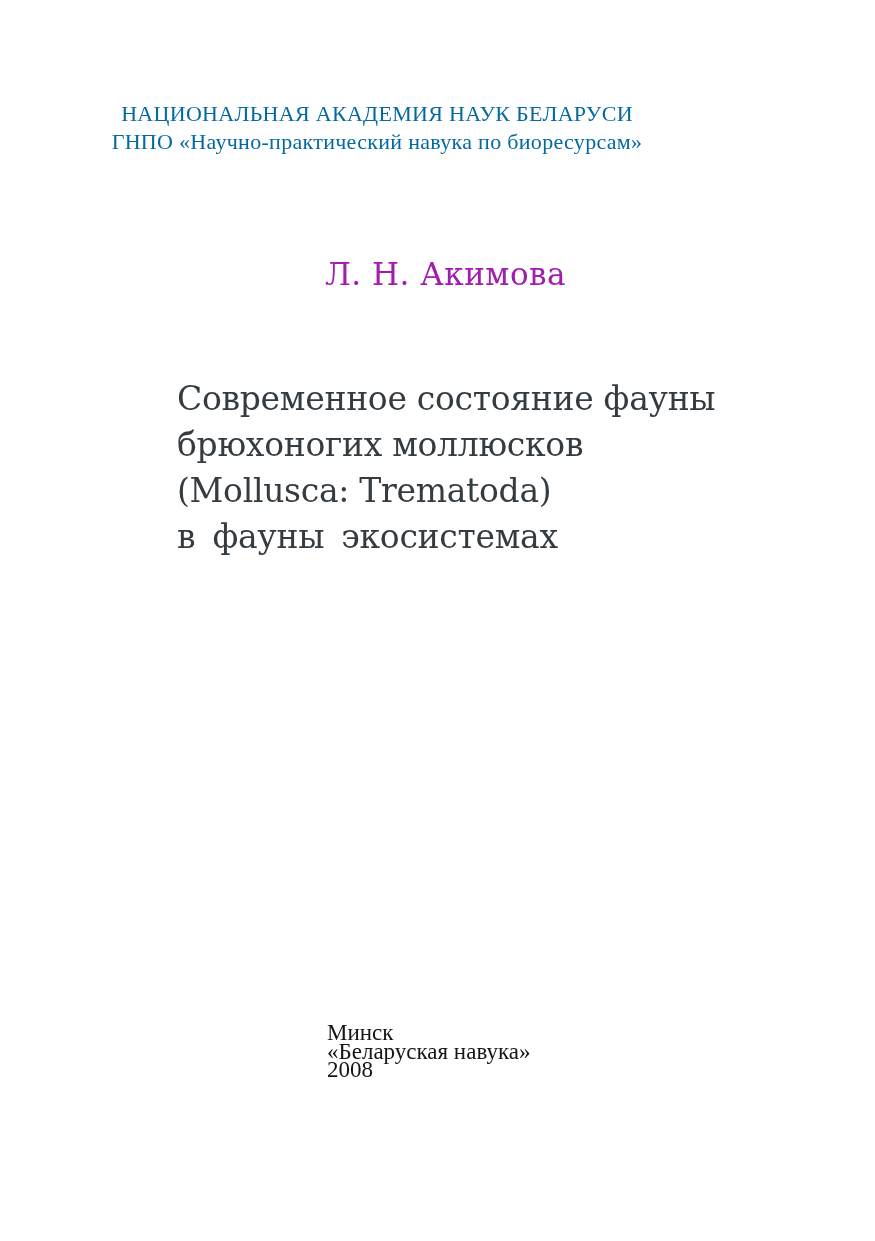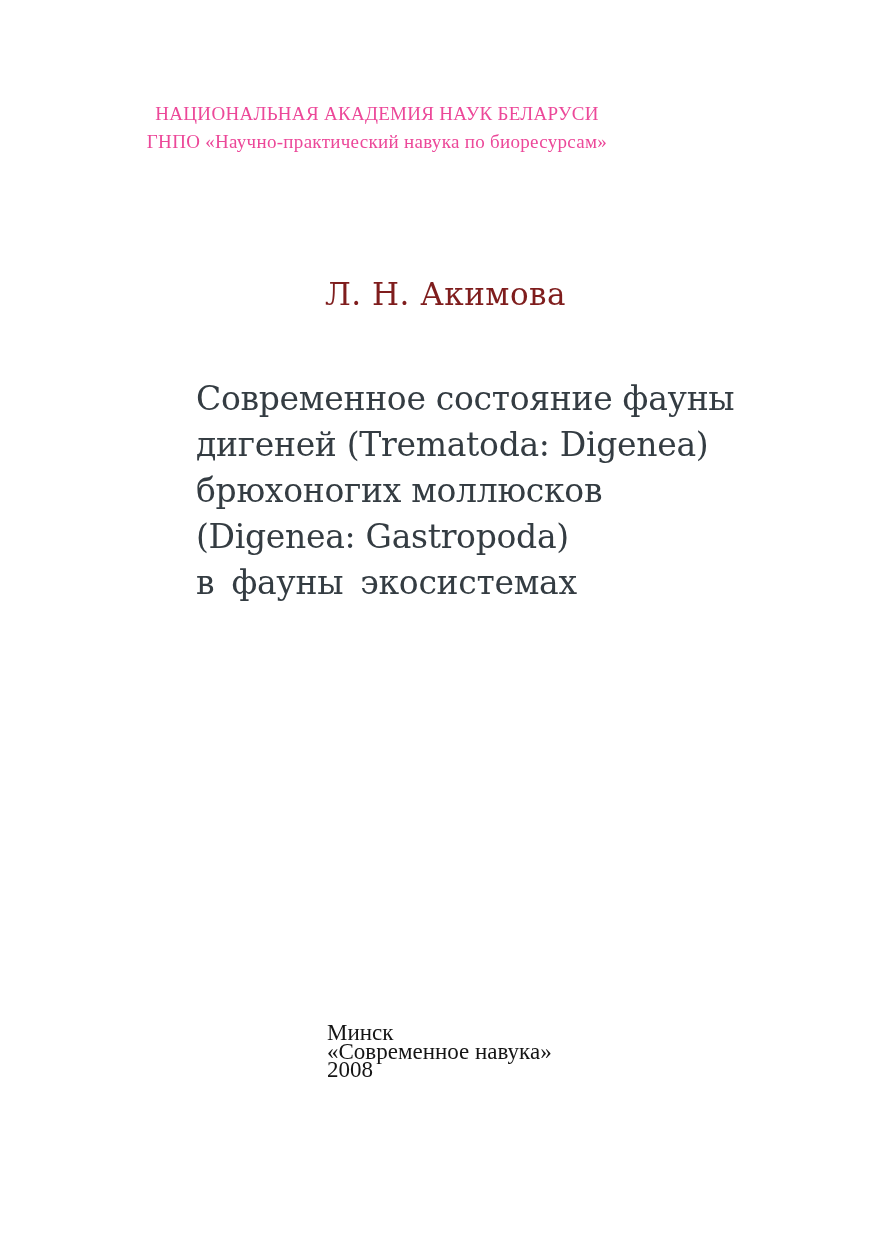--- a/index.html
+++ b/index.html
@@ -17,23 +17,23 @@
     color: #1a1a1a;
   }
   
   .org-block {
     position: absolute;
     top: 100px;
     left: 0;
     width: 754px;
     text-align: center;
     font-family: "Liberation Serif", serif;
-    font-size: 19px;
+    font-size: 22px;
     line-height: 28px;
-    color: #ec4899;
+    color: #0369a1;
     letter-spacing: 0.3px;
   }
   
   .author-block {
     position: absolute;
     top: 256px;
     left: 325px;
     font-family: "DejaVu Serif", serif;
     font-size: 31px;
     color: #20262b;
@@ -45,21 +45,21 @@
     position: absolute;
     top: 376px;
     left: 177px;
     width: 560px;
     font-family: "DejaVu Serif", serif;
     font-size: 33px;
     line-height: 46px;
     letter-spacing: -0.3px;
     white-space: nowrap;
   }
-  .title-line { display: block; margin-left: 19px; }
+  .title-line { display: block; }
   .title-line.spaced { word-spacing: 7px; }
   .title-line.last { padding-left: 104px; }
   
   .imprint-block {
     position: absolute;
     top: 1024px;
     left: 327px;
     font-family: "Liberation Serif", serif;
     font-size: 23px;
     line-height: 18.5px;
@@ -69,29 +69,28 @@
 </head>
 <body>
 
 <div id="page">
 
   <div class="org-block">
     <div>НАЦИОНАЛЬНАЯ АКАДЕМИЯ НАУК БЕЛАРУСИ</div>
     <div>ГНПО «Научно-практический навука по биоресурсам»</div>
   </div>
 
-  <div class="author-block" style="color: #7f1d1d; margin-top: 20px;">Л. Н. Акимова</div>
+  <div class="author-block" style="color: #a21caf;">Л. Н. Акимова</div>
 
   <div class="title-block" style="color: rgb(52, 60, 66);">
     <span class="title-line">Современное состояние фауны</span>
-    <span class="title-line">дигеней (Trematoda: Digenea)</span>
     <span class="title-line">брюхоногих моллюсков</span>
-    <span class="title-line">(Digenea: Gastropoda)</span>
+    <span class="title-line">(Mollusca: Trematoda)</span>
     <span class="title-line spaced">в фауны экосистемах</span>
   </div>
 
   <div class="imprint-block">
     <div>Минск</div>
-    <div>«Современное навука»</div>
+    <div>«Беларуская навука»</div>
     <div>2008</div>
   </div>
 
 </div>
 
 </body></html>

